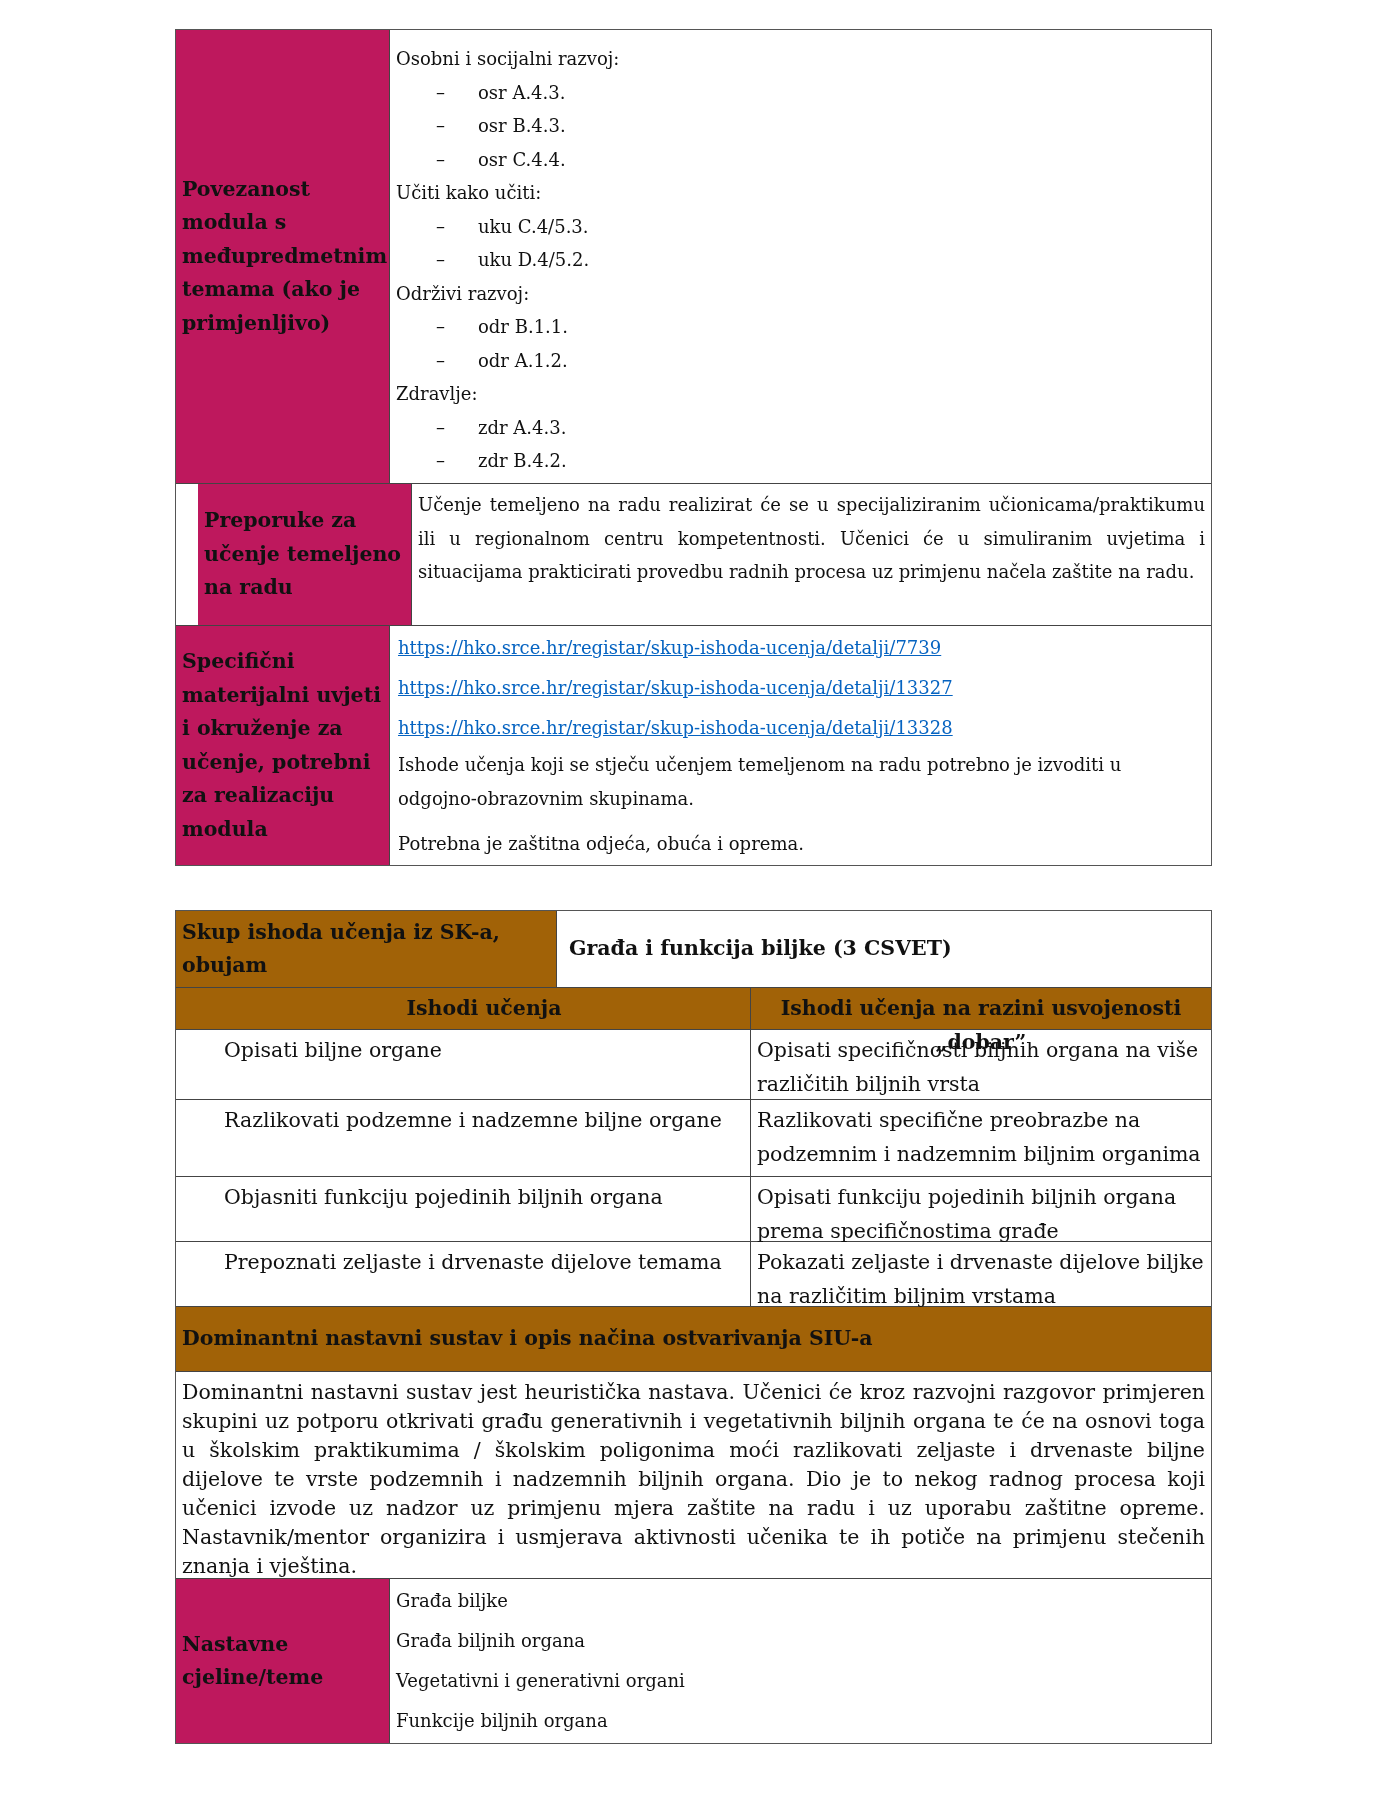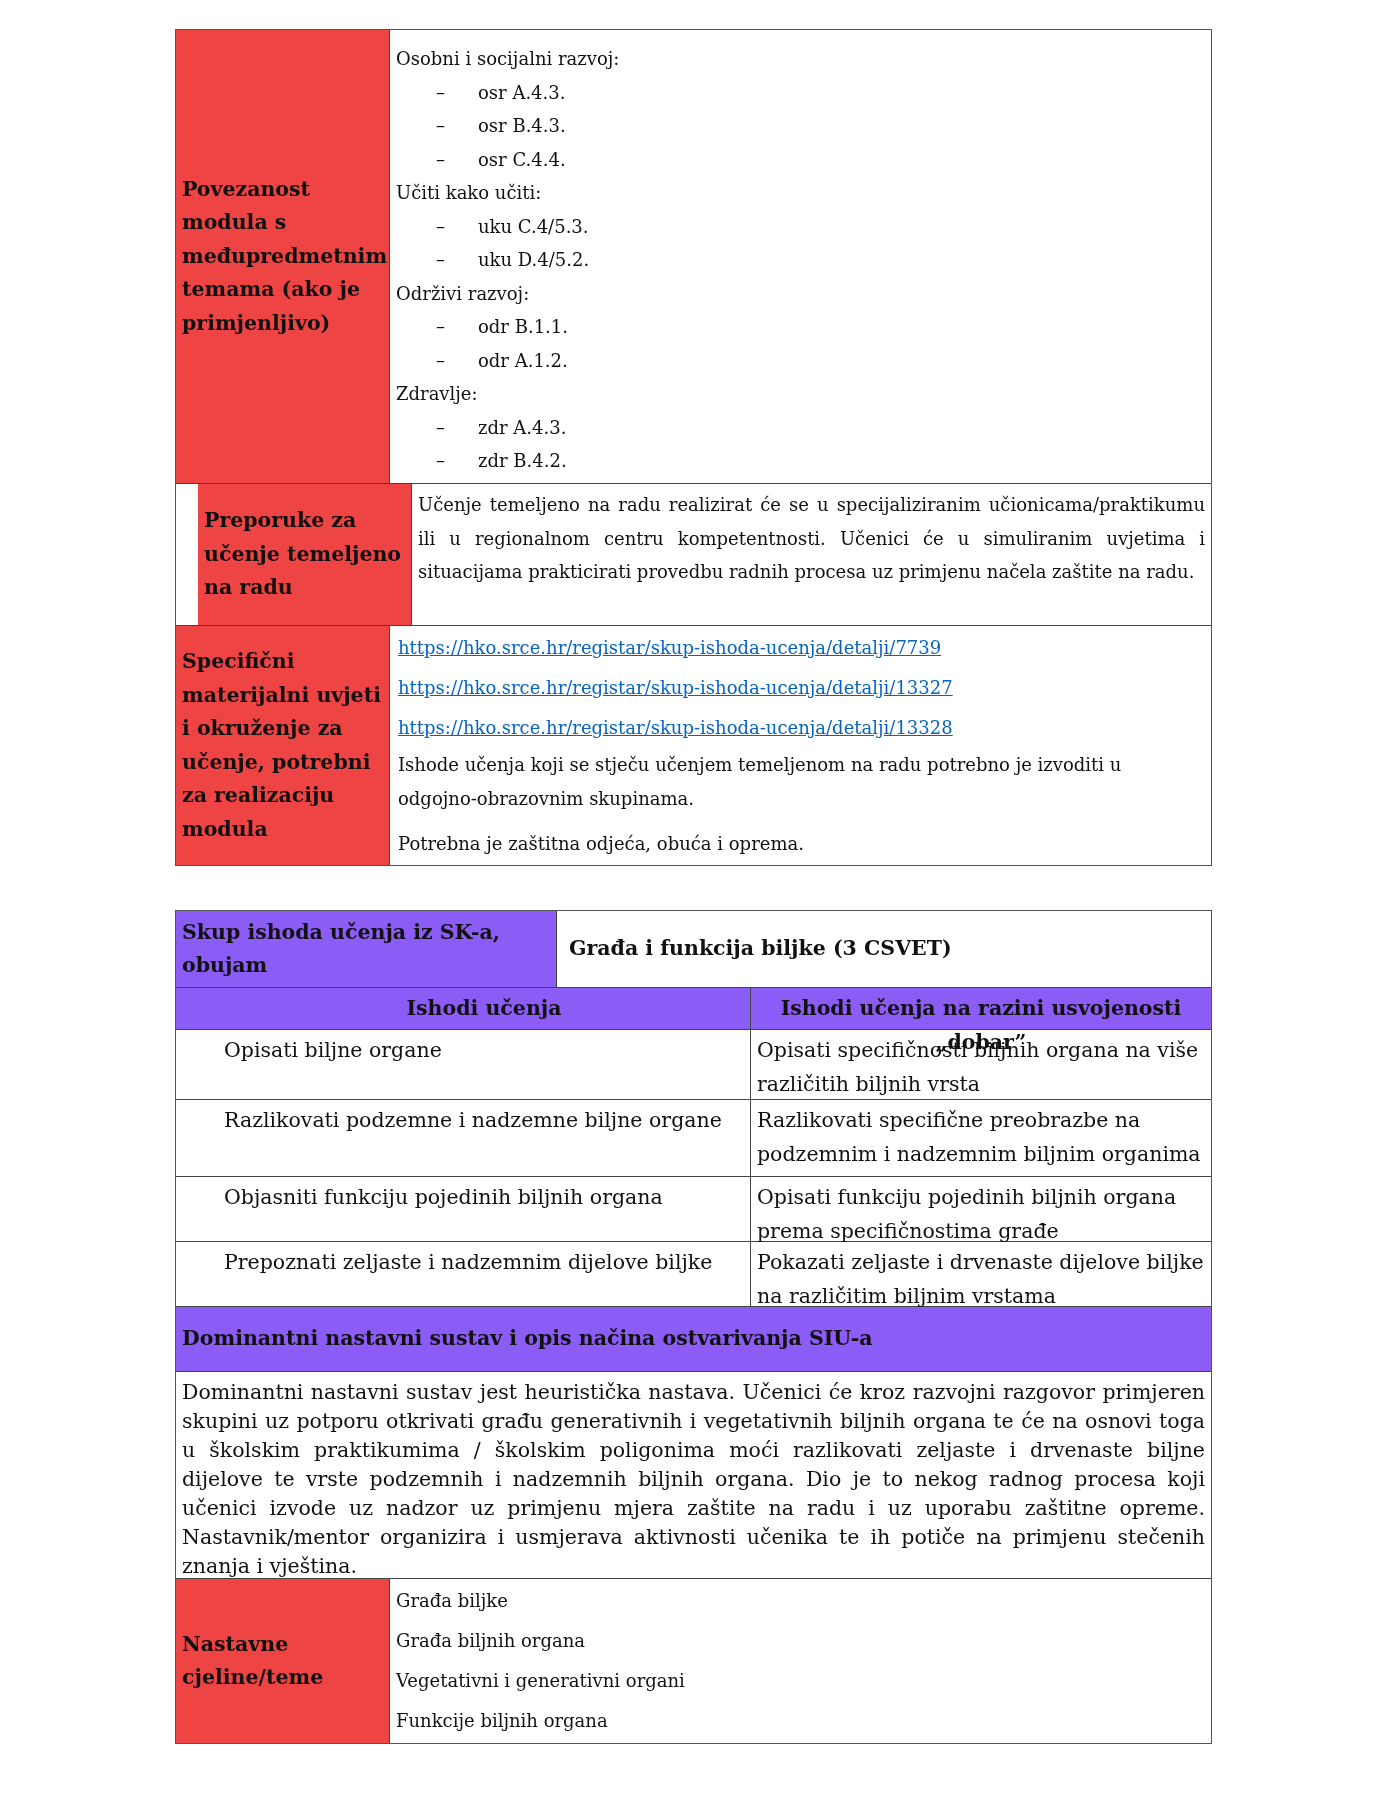--- a/index.html
+++ b/index.html
@@ -1,28 +1,28 @@
 <!DOCTYPE html>
 <html><head>
 <meta charset="utf-8">
 <style>
   html, body { margin:0; padding:0; background:#ffffff; }
   body { width:1386px; height:1797px; position:relative; overflow:hidden;
          font-family:"DejaVu Serif", "Liberation Serif", serif; color:#111; }
   .tbl { position:absolute; left:175px; width:1037px; border:1.5px solid #555; box-sizing:border-box; }
   .row { display:flex; border-top:1.5px solid #444; box-sizing:border-box; }
   .row:first-child { border-top:none; }
-  .lbl { background:#ef4444; width:214px; flex:none; border-right:1.5px solid #444; box-sizing:border-box;
+  .lbl { background:#be185d; width:214px; flex:none; border-right:1.5px solid #444; box-sizing:border-box;
          display:flex; align-items:center; padding:0 6px; font-weight:bold; font-size:20.5px; line-height:33.5px; }
   .val { flex:1; padding:4px 6px; box-sizing:border-box; font-size:18px; line-height:33.5px; }
   .list-item { padding-left:40px; display:flex; }
   .dash { width:42px; flex:none; }
   .just { text-align:justify; }
   a.link { color:#0563c1; text-decoration:underline; display:block; line-height:40px; }
-  .t2 .hdr { background:#8b5cf6; font-weight:bold; }
+  .t2 .hdr { background:#a16207; font-weight:bold; }
   .cell { padding:4px 6px; box-sizing:border-box; font-size:20.5px; line-height:33.5px; }
   .c-left { width:575px; flex:none; border-right:1.5px solid #444;padding-left:48px; }
   .c-right { flex:1; }
 </style>
 </head>
 <body>
 
 <div class="tbl" style="top:29px;">
   <div class="row" style="height:453px;">
     <div class="lbl">Povezanost modula s međupredmetnim temama (ako je primjenljivo)</div>
@@ -100,21 +100,21 @@
   </div>
   <div class="row" style="height:77px;">
     <div class="cell c-left">Razlikovati podzemne i nadzemne biljne organe</div>
     <div class="cell c-right">Razlikovati specifične preobrazbe  na podzemnim i nadzemnim biljnim organima</div>
   </div>
   <div class="row" style="height:65px;">
     <div class="cell c-left">Objasniti funkciju pojedinih biljnih organa</div>
     <div class="cell c-right">Opisati funkciju pojedinih biljnih organa prema specifičnostima građe</div>
   </div>
   <div class="row" style="height:65px;">
-    <div class="cell c-left">Prepoznati zeljaste i nadzemnim dijelove biljke</div>
+    <div class="cell c-left">Prepoznati zeljaste i drvenaste dijelove temama</div>
     <div class="cell c-right">Pokazati zeljaste i drvenaste dijelove biljke na različitim biljnim vrstama</div>
   </div>
   <div class="row hdr" style="height:65px;align-items:center;">
     <div class="cell">Dominantni nastavni sustav i opis načina ostvarivanja SIU-a</div>
   </div>
   <div class="row" style="height:207px;">
     <div class="cell just" style="line-height:29px;padding-top:6px;">Dominantni nastavni sustav jest heuristička nastava. Učenici će kroz razvojni razgovor primjeren skupini uz potporu otkrivati građu generativnih i vegetativnih biljnih organa te će na osnovi toga u školskim praktikumima / školskim poligonima moći razlikovati zeljaste i drvenaste biljne dijelove te  vrste podzemnih i nadzemnih biljnih organa. Dio je to nekog radnog procesa koji učenici izvode uz nadzor uz primjenu mjera zaštite na radu i uz uporabu zaštitne opreme. Nastavnik/mentor organizira i usmjerava aktivnosti učenika te ih potiče na primjenu stečenih znanja i vještina.</div>
   </div>
   <div class="row" style="height:165px;">
     <div class="lbl">Nastavne cjeline/teme</div>

